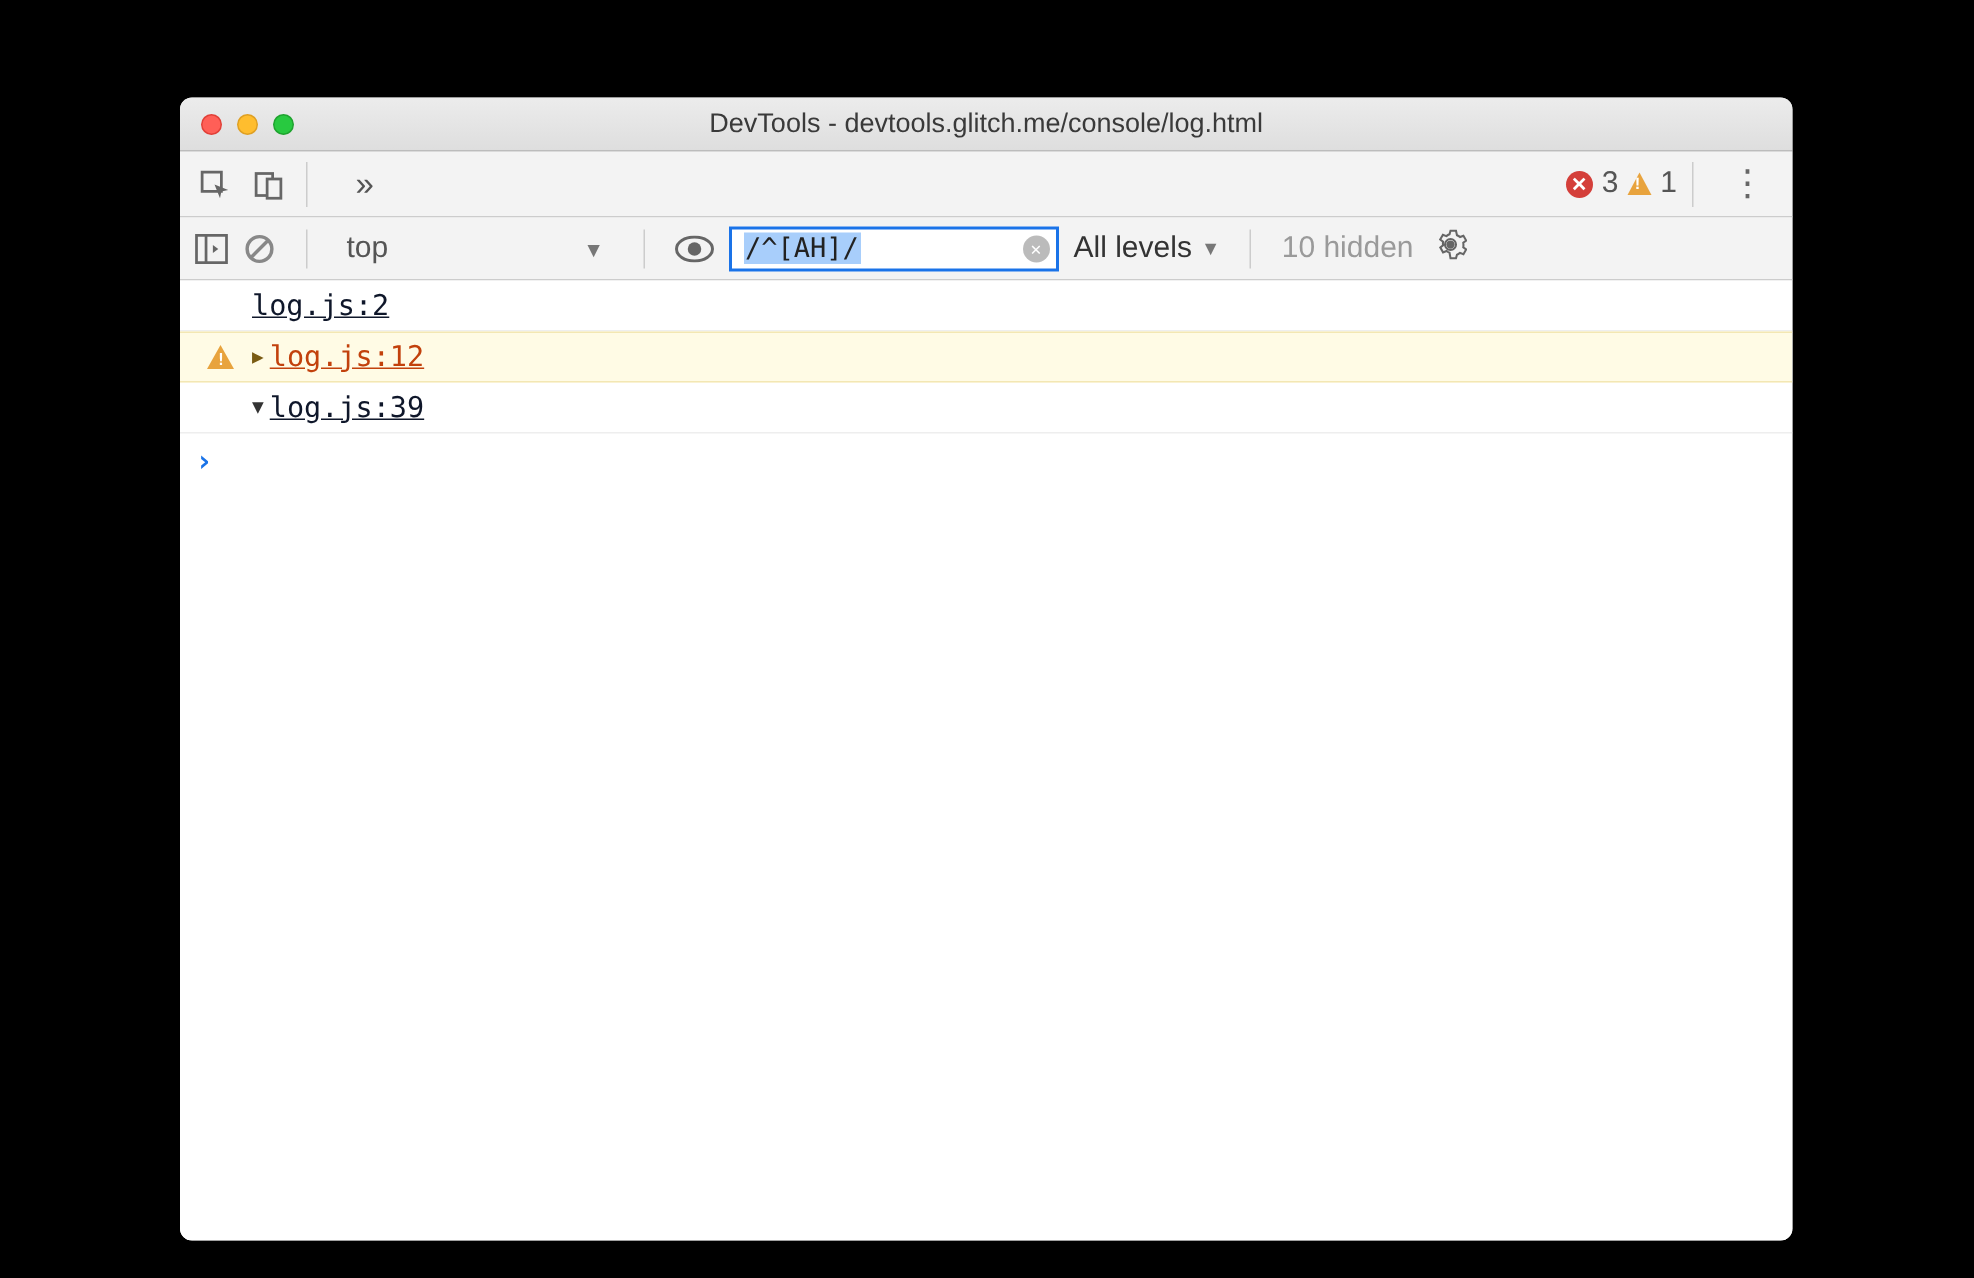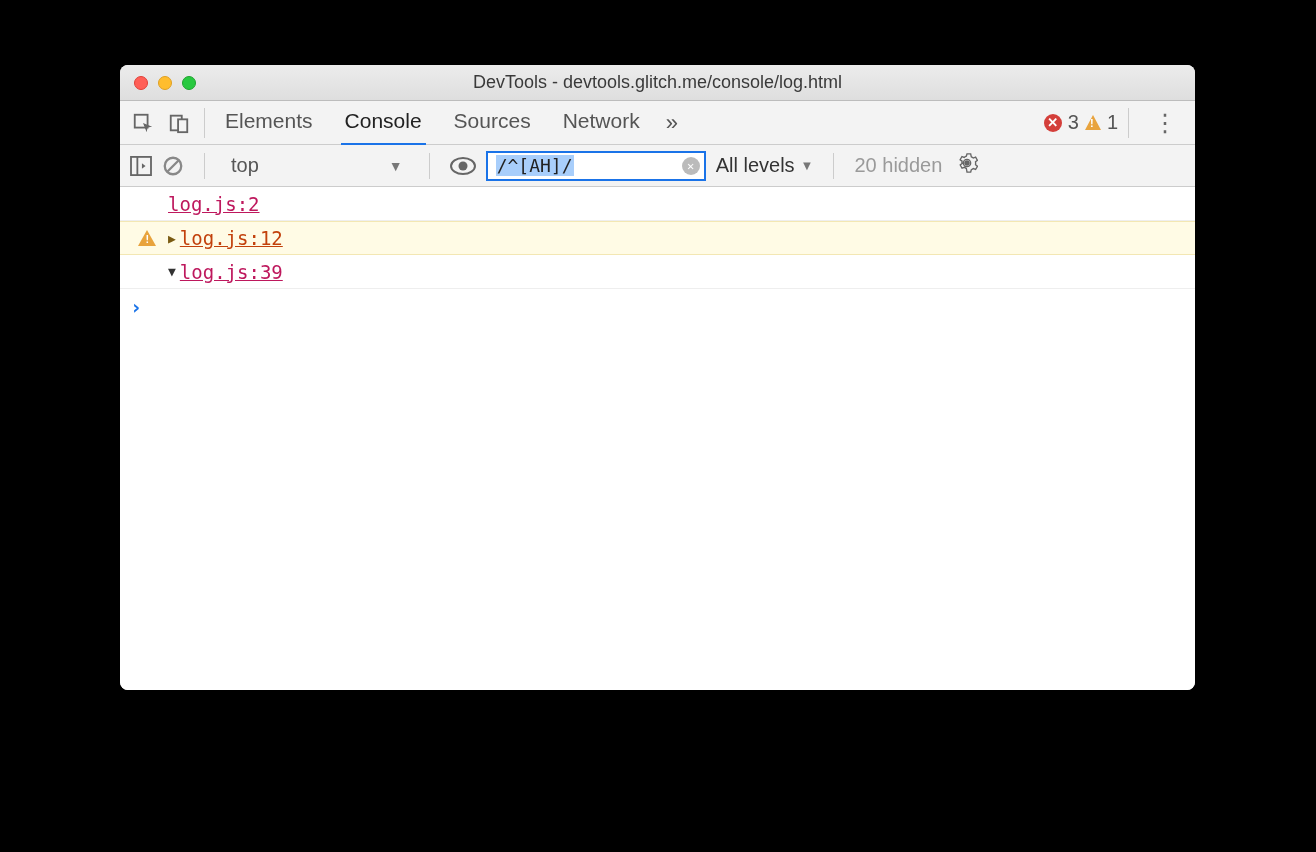--- a/index.html
+++ b/index.html
@@ -6,21 +6,21 @@
   body {
     background: #000;
     width: 1316px;
     height: 852px;
     font-family: -apple-system, BlinkMacSystemFont, "Helvetica Neue", Arial, sans-serif;
     position: relative;
   }
   .window {
     position: absolute;
     left: 120px; top: 65px;
-    width: 1075px; height: 625px;
+    width: 1075px; height: 762px;
     background: #fff;
     border-radius: 8px;
     box-shadow: 0 20px 60px rgba(0,0,0,0.6);
     overflow: hidden;
     display: flex;
     flex-direction: column;
   }
   .titlebar {
     height: 36px;
     background: linear-gradient(#ececec,#dedede);
@@ -89,21 +89,21 @@
   .filter-input .val { background:#a8cefb; padding:0 1px;}
   .clear-x { margin-left:auto; width:18px; height:18px; border-radius:50%; background:#bbb; color:#fff; display:flex; align-items:center; justify-content:center; font-size:12px; cursor:pointer;}
   .levels { display:flex; align-items:center; gap:6px; cursor:pointer; color:#333;}
   .hidden-count { color:#9a9a9a;}
   .gear { color:#666; cursor:pointer; margin-left:4px; margin-right:4px;}
 
   .console-body { flex:1; background:#fff; font-family: Menlo, Consolas, monospace; font-size:19px; overflow:auto;}
   .row { display:flex; align-items:center; padding:4px 10px 4px 6px; border-bottom:1px solid #eee; min-height:34px;}
   .row .gutter { width:42px; display:flex; justify-content:center; align-items:center;}
   .row .msg { flex:1; }
-  .row .src { color:#be185d; text-decoration:underline; cursor:pointer;}
+  .row .src { color:#0f172a; text-decoration:underline; cursor:pointer;}
   .row.log { color:#303030;}
   .row.warn { background:#fffbe5; border-top:1px solid #f3e7b3; border-bottom:1px solid #f3e7b3; color:#5c3c00;}
   .row.warn .src { color:#c2410c;}
   .row.group { font-weight:bold; color:#222;}
   .tri { font-size:13px; color:#777; margin-right:4px;}
   .tri.warn { color:#7a5b12;}
   .warn-tri { width:0;height:0; border-left:9px solid transparent;border-right:9px solid transparent;border-bottom:16px solid #e8a33d; position:relative;}
   .warn-tri::after{content:"!"; position:absolute; left:-3px; top:3px; color:#fff; font-size:11px; font-weight:bold;}
   .prompt-row { padding:6px 10px; color:#1a73e8; font-size:20px; font-weight:bold;}
 </style>
@@ -130,26 +130,20 @@
           </svg>
       </span>
       <span class="icon-btn">
         <svg width="22" height="22" viewBox="0 0 24 24" fill="none" stroke="#666" stroke-width="2">
             <rect x="3" y="4" width="12" height="16"></rect>
             <rect x="11" y="8" width="10" height="14" fill="#f3f3f3"></rect>
           </svg>
       </span>
     </div>
     <div class="divider"></div>
-    <div class="tabs">
-      <div class="tab">Elements</div>
-      <div class="tab active">Console</div>
-      <div class="tab">Sources</div>
-      <div class="tab">Network</div>
-    </div>
     <span class="more">»</span>
     <div class="spacer"></div>
     <div class="counters">
       <span class="err-ico">✕</span>
       <span>3</span>
       <span class="warn-ico-sm"></span>
       <span>1</span>
     </div>
     <div class="divider"></div>
     <span class="kebab">⋮</span>
@@ -183,21 +177,21 @@
     </span>
     <div class="filter-input">
       <span class="val">/^[AH]/</span>
       <span class="clear-x">✕</span>
     </div>
     <div class="levels">
       <span>All levels</span>
       <span class="caret" style="font-size:13px;color:#777">▼</span>
     </div>
     <div class="divider" style="height:26px"></div>
-    <span class="hidden-count">20 hidden</span>
+    <span class="hidden-count">10 hidden</span>
     <span class="gear">
       <svg width="22" height="22" viewBox="0 0 24 24" fill="#666">
           <path d="M12 8a4 4 0 100 8 4 4 0 000-8zm9.4 4a7.6 7.6 0 00-.1-1.3l2.1-1.6-2-3.5-2.5 1a7.7 7.7 0 00-2.2-1.3L16 2h-4l-.7 2.6A7.7 7.7 0 009 5.9l-2.5-1-2 3.5 2.1 1.6a7.6 7.6 0 000 2.6L4.6 14.2l2 3.5 2.5-1a7.7 7.7 0 002.2 1.3L12 22h4l.7-2.6a7.7 7.7 0 002.2-1.3l2.5 1 2-3.5-2.1-1.6c.1-.4.1-.9.1-1.3z" fill="none" stroke="#666" stroke-width="1.5"></path>
           <circle cx="12" cy="12" r="3"></circle>
         </svg>
     </span>
   </div>
 
   <div class="console-body">
     <div class="row log">

